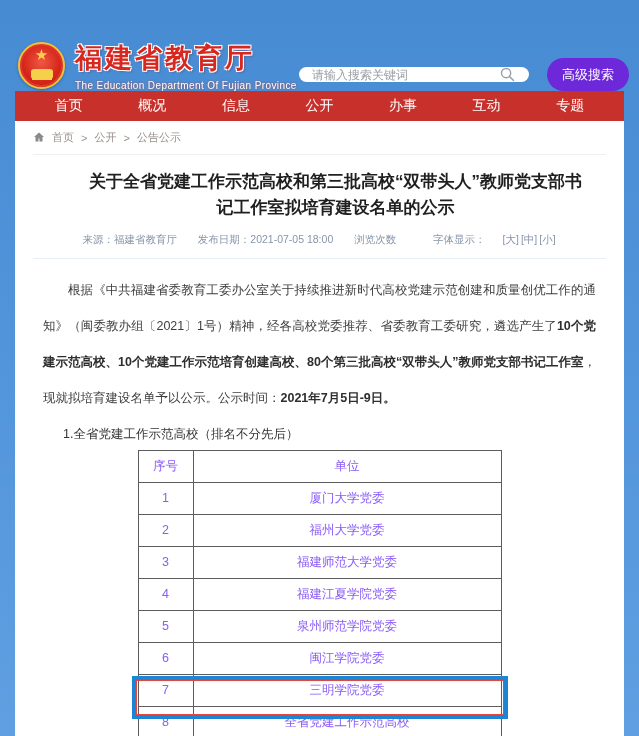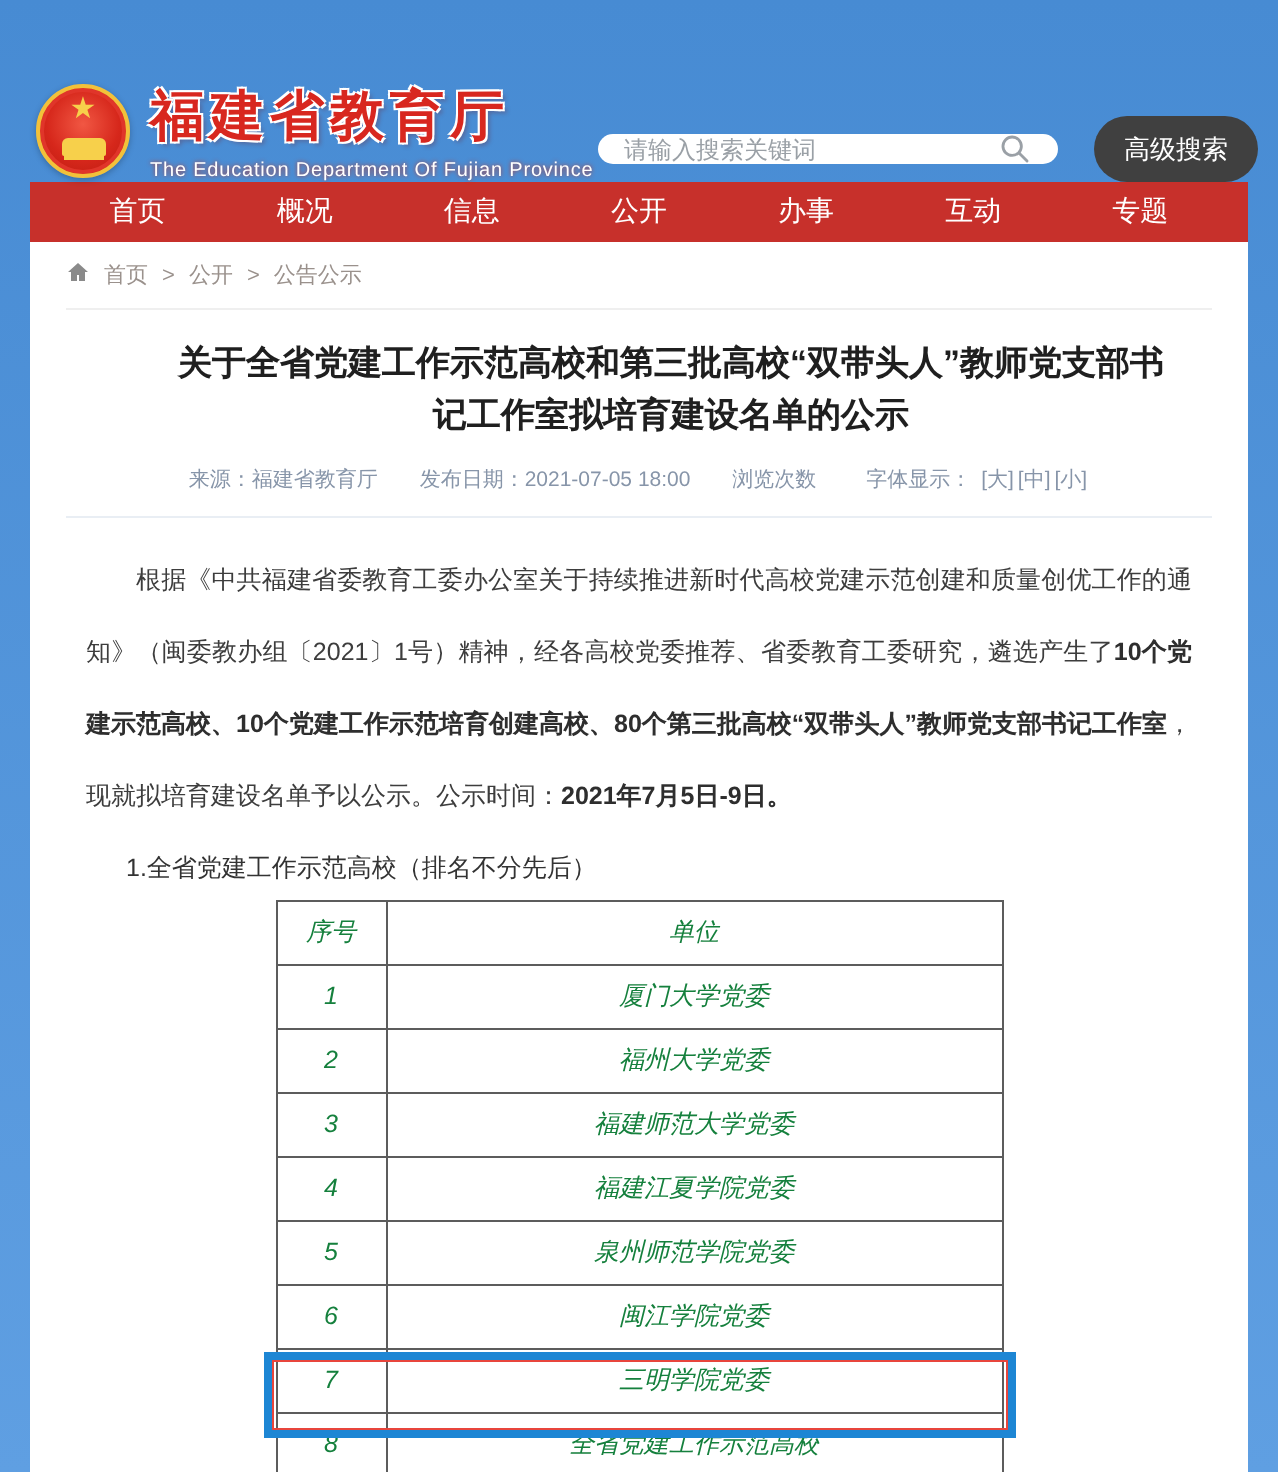--- a/index.html
+++ b/index.html
@@ -41,21 +41,21 @@
   .search-box {
     width:230px; height:15px; background:#fff; border-radius:17px;
     display:flex; align-items:center; padding:0 13px;
   }
   .search-box input {
     border:none; outline:none; flex:1; font-size:12px; color:#333; background:transparent;
   }
   .search-box input::placeholder { color:#9aa0a6; }
   .search-icon { display:flex; align-items:center; cursor:pointer; }
   .adv-btn {
-    height:33px; padding:0 15px; background:#404040; color:#fff; border:none;
+    height:33px; padding:0 15px; background:#6d28d9; color:#fff; border:none;
     border-radius:17px; font-size:13px; cursor:pointer; white-space:nowrap;
   }
 
   
   .shell { margin:0 15px; }
 
   .nav {
     height:30px; background:#c7302b; display:flex; align-items:center;
     justify-content:space-around; padding:0 12px;
   }
@@ -86,21 +86,21 @@
   .body-text .b { font-weight:bold; color:#2e2e2e; }
 
   .section-heading {
     padding:10px 28px 0; font-size:12.5px; font-weight:normal; color:#333; text-indent:1.6em;
   }
 
   .tbl-wrap { position:relative; width:364px; margin:7px auto 0; }
   table { width:100%; border-collapse:collapse; table-layout:fixed; }
   th,td {
     border:1px solid #5c5c5c; height:32px; text-align:center;
-    font-size:12.5px; color:#15803d; font-weight:normal; vertical-align:middle;font-style:italic;
+    font-size:12.5px; color:#8b5cf6; font-weight:normal; vertical-align:middle;
   }
   col.c-no { width:55px; }
 
   .highlight-box {
     position:absolute; left:-6px; width:calc(100% + 12px);
     top:226px; height:43px;
     border:4px solid #1d86d4;
     box-shadow:inset 0 0 0 1px #e8453c;
     pointer-events:none;
   }
@@ -156,21 +156,21 @@
       <span>&gt;</span>
       <span class="crumb-current">公告公示</span>
     </div>
 
     <h1 class="article-title">关于全省党建工作示范高校和第三批高校“双带头人”教师党支部书记工作室拟培育建设名单的公示</h1>
 
     <div class="meta-row">
       <span>来源：福建省教育厅</span>
       <span>发布日期：2021-07-05 18:00</span>
       <span>浏览次数</span>
-      <span class="meta-font"><span style="margin:4px">字体显示：</span><a>[大]</a><a>[中]</a><a>[小]</a></span>
+      <span class="meta-font"><span style="margin:16px">字体显示：</span><a>[大]</a><a>[中]</a><a>[小]</a></span>
     </div>
     <div class="meta-divider"></div>
 
     <p class="body-text"><span>根据《中共福建省委教育工委办公室关于持续推进新时代高校党建示范创建和质量创优工作的通知》（闽委教办组〔2021〕1号）精神，经各高校党委推荐、省委教育工委研究，遴选产生了</span><span class="b">10个党建示范高校、10个党建工作示范培育创建高校、80个第三批高校“双带头人”教师党支部书记工作室</span><span>，现就拟培育建设名单予以公示。公示时间：</span><span class="b">2021年7月5日-9日。</span></p>
 
     <div class="section-heading">1.全省党建工作示范高校（排名不分先后）</div>
 
     <div class="tbl-wrap">
       <table>
         <colgroup>

